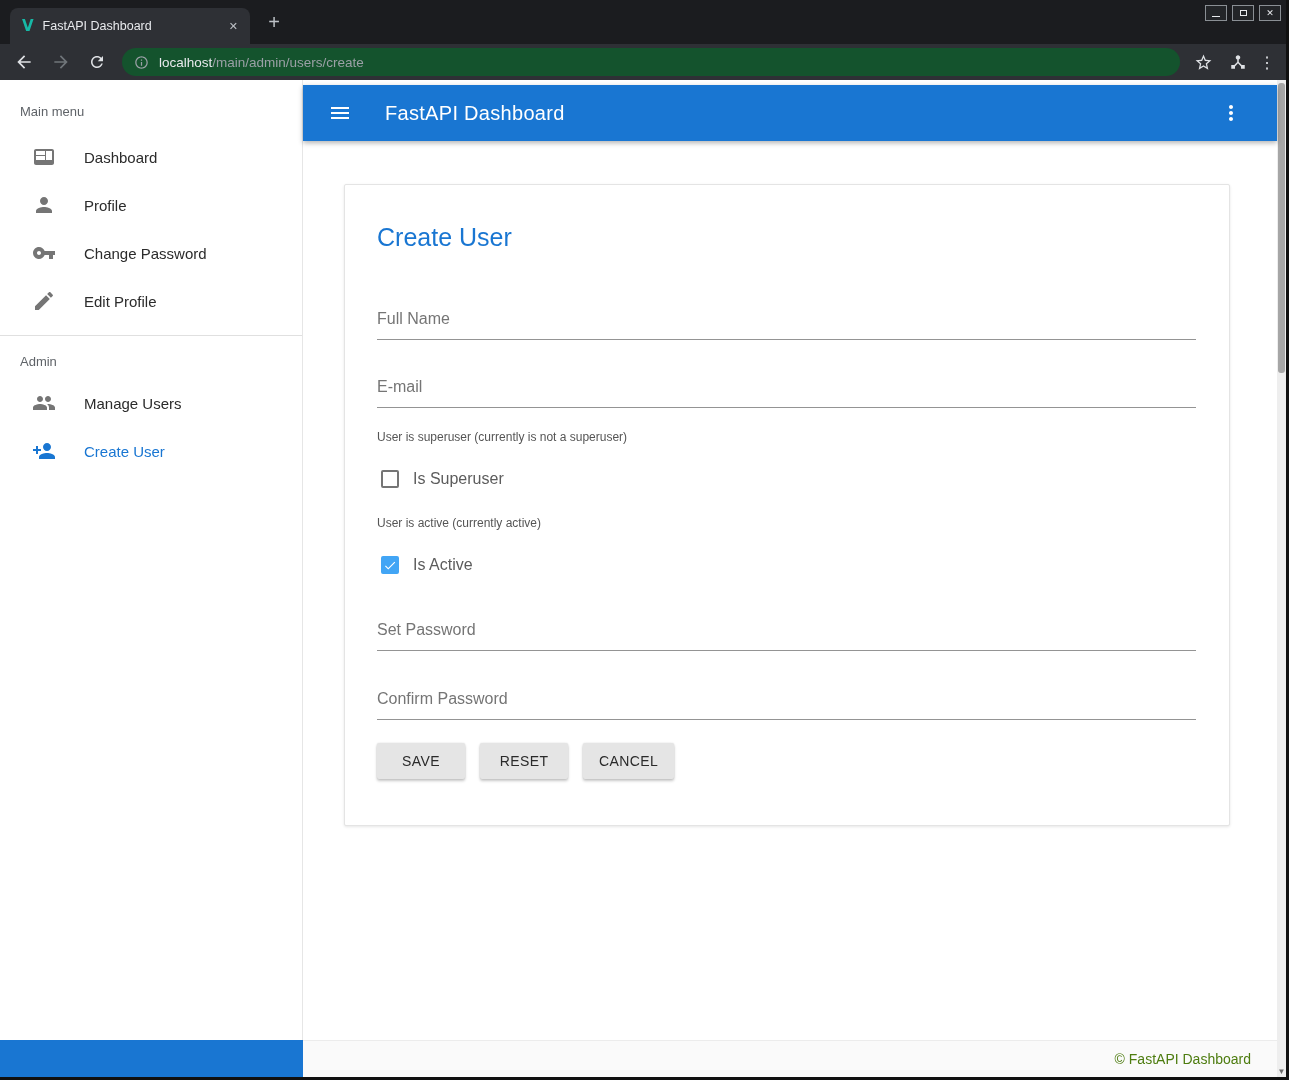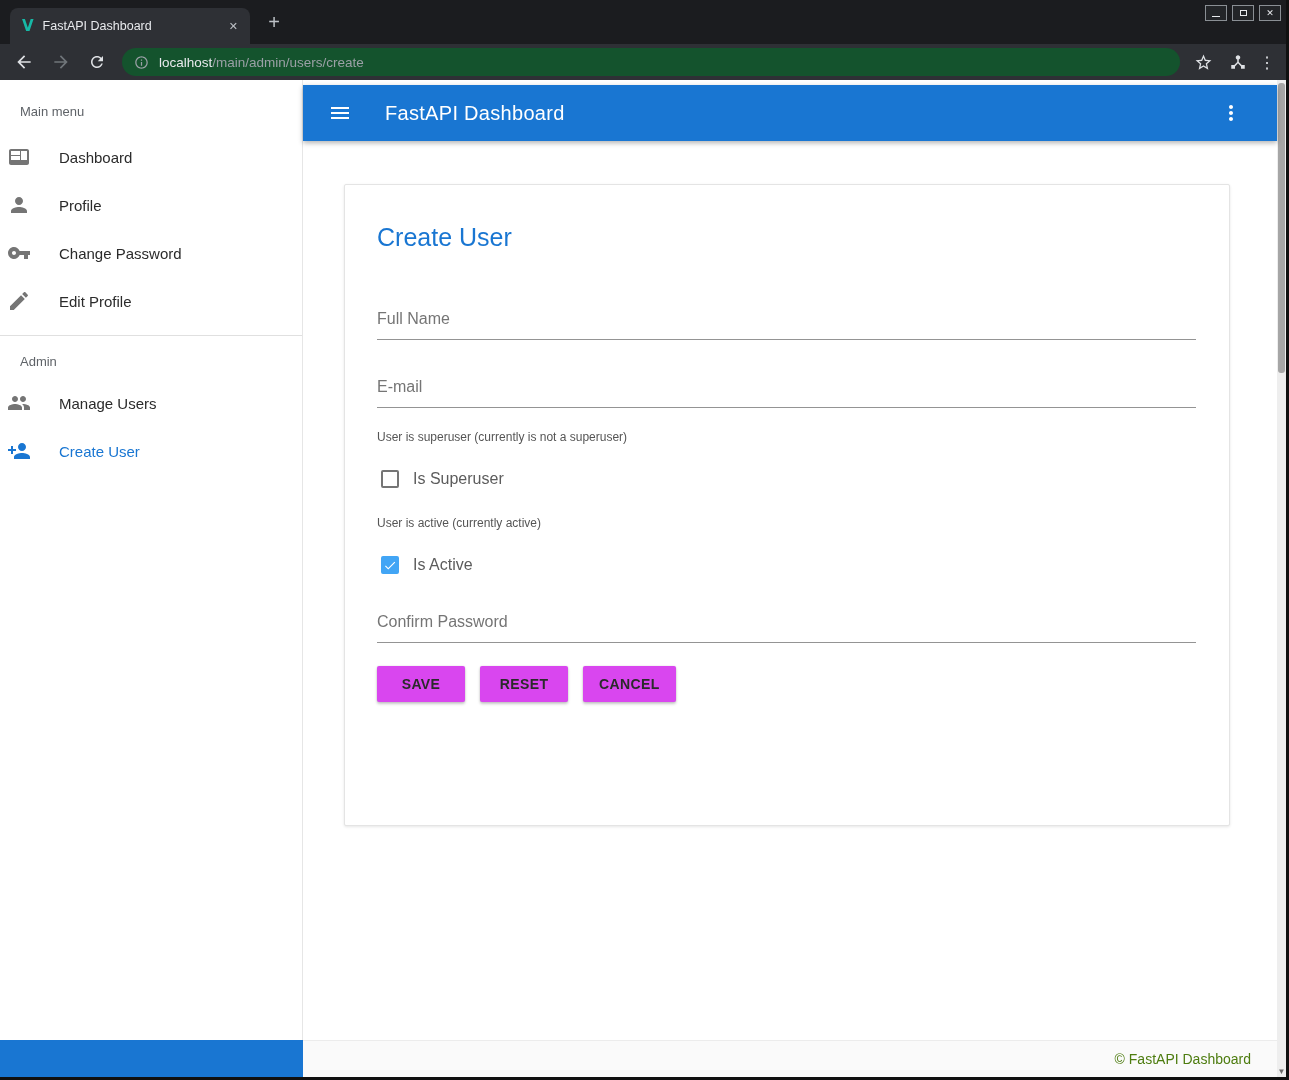--- a/index.html
+++ b/index.html
@@ -38,21 +38,21 @@
   .menu-dots { color:#dfe1e5; font-size:16px; margin:0 14px 0 12px; cursor:pointer; }
 
   
   .viewport { position:absolute; left:0; top:80px; width:1286px; height:997px; background:#fff; }
 
   
   .sidebar { position:absolute; left:0; top:0; width:303px; height:960px; background:#fff;
              border-right:1px solid #e6e6e6; }
   .section-label { padding:24px 0 14px 20px; font-size:13px; color:#5f6368; }
   .section-label.admin { padding-top:18px; padding-bottom:10px; }
-  .nav-item { display:flex; align-items:center; height:48px; padding-left:7px; color:#2b2b2b;
+  .nav-item { display:flex; align-items:center; height:48px; padding-left:32px; color:#2b2b2b;
               font-size:15px; cursor:pointer; }
   .nav-item .mi { width:24px; height:24px; margin-right:28px; fill:#757575; flex:0 0 auto; }
   .nav-item.active { color:#1976d2; }
   .nav-item.active .mi { fill:#1976d2; }
   .divider { height:1px; background:#e0e0e0; margin-top:10px; }
   .sidebar-bottom { position:absolute; left:0; right:0; bottom:4px; }
   .sidebar-bottom .divider { margin:6px 0; }
 
   
   .appbar { position:absolute; left:303px; top:5px; width:974px; height:56px; background:#1976d2;
@@ -79,23 +79,23 @@
   .field.pw2 { margin-top:39px; }
   .hint { margin-top:22px; font-size:12px; color:#555; }
   .hint.second { margin-top:28px; }
   .checkbox-row { margin-top:26px; display:flex; align-items:center; padding-left:4px; cursor:pointer; }
   .checkbox { width:18px; height:18px; border:2px solid #757575; border-radius:2px; flex:0 0 auto;
               display:flex; align-items:center; justify-content:center; background:#fff; }
   .checkbox.checked { background:#42a5f5; border-color:#42a5f5; }
   .checkbox svg { fill:#fff; width:15px; height:15px; }
   .checkbox-label { margin-left:14px; font-size:16px; color:#5c5c5c; }
   .btn-row { margin-top:23px; display:flex; gap:15px; }
-  .btn { min-width:88px; height:36px; padding:0 16px; background:#d946ef; border:none; border-radius:2px;
+  .btn { min-width:88px; height:36px; padding:0 16px; background:#e5e5e5; border:none; border-radius:2px;
          box-shadow:0 2px 3px rgba(0,0,0,0.22), 0 0 2px rgba(0,0,0,0.12);
-         font-family:"Liberation Sans", sans-serif; font-size:14px; font-weight:700; color:#2a2a2a;
+         font-family:"Liberation Sans", sans-serif; font-size:14px; font-weight:400; color:#2a2a2a;
          letter-spacing:.4px; cursor:pointer; }
 
   
   .page-footer { position:absolute; left:0; top:960px; width:1277px; height:37px; }
   .footer-blue { position:absolute; left:0; top:0; width:303px; height:37px; background:#1976d2; }
   .footer-main { position:absolute; left:303px; top:0; width:974px; height:37px; background:#fafafa;
                  border-top:1px solid #ececec; display:flex; align-items:center; justify-content:flex-end;
                  padding-right:26px; font-size:14px; color:#4d7c0f; }
 
   
@@ -251,20 +251,23 @@
         <div class="hint second">User is active (currently active)</div>
         <div class="checkbox-row">
           <span class="checkbox checked">
             <svg viewBox="0 0 24 24">
                 <path d="M9 16.17L4.83 12l-1.42 1.41L9 19 21 7l-1.41-1.41z"></path>
               </svg>
           </span>
           <span class="checkbox-label">Is Active</span>
         </div>
 
+        <div class="field pw">
+          <input type="text" placeholder="Set Password" style="">
+        </div>
         <div class="field pw2">
           <input type="text" placeholder="Confirm Password" style="">
         </div>
 
         <div class="btn-row">
           <button class="btn">SAVE</button>
           <button class="btn">RESET</button>
           <button class="btn">CANCEL</button>
         </div>
       </div>

